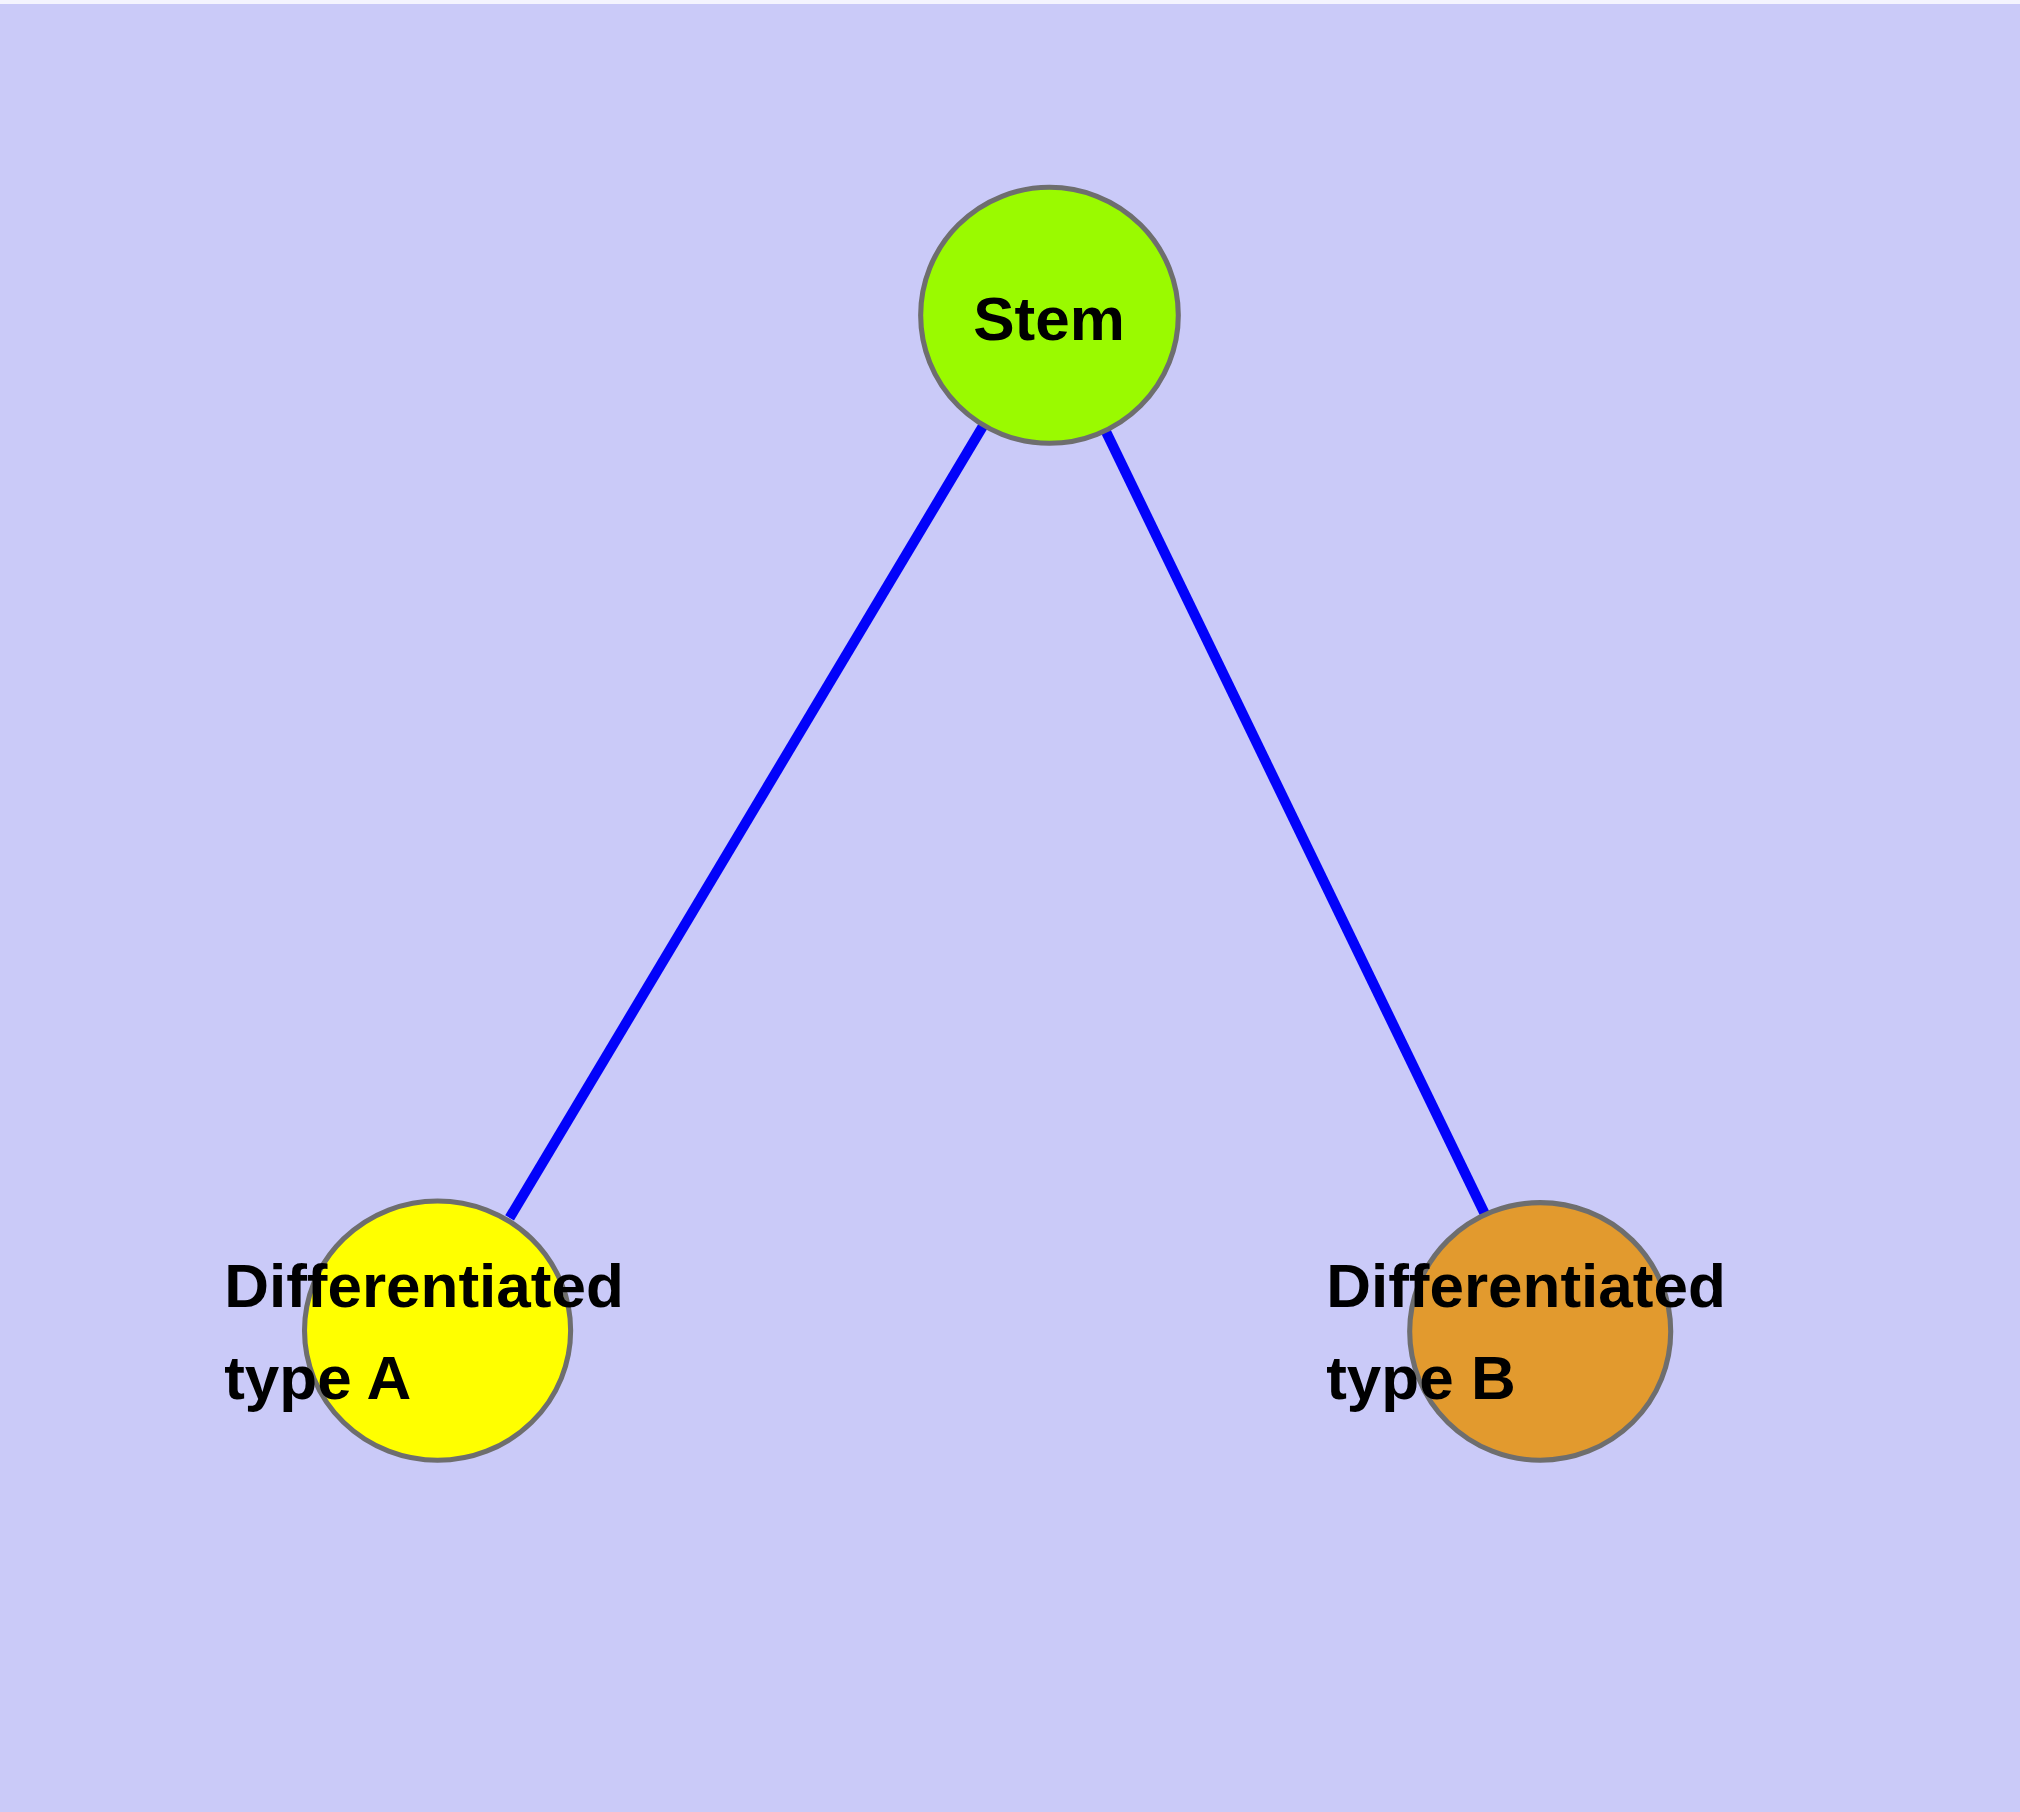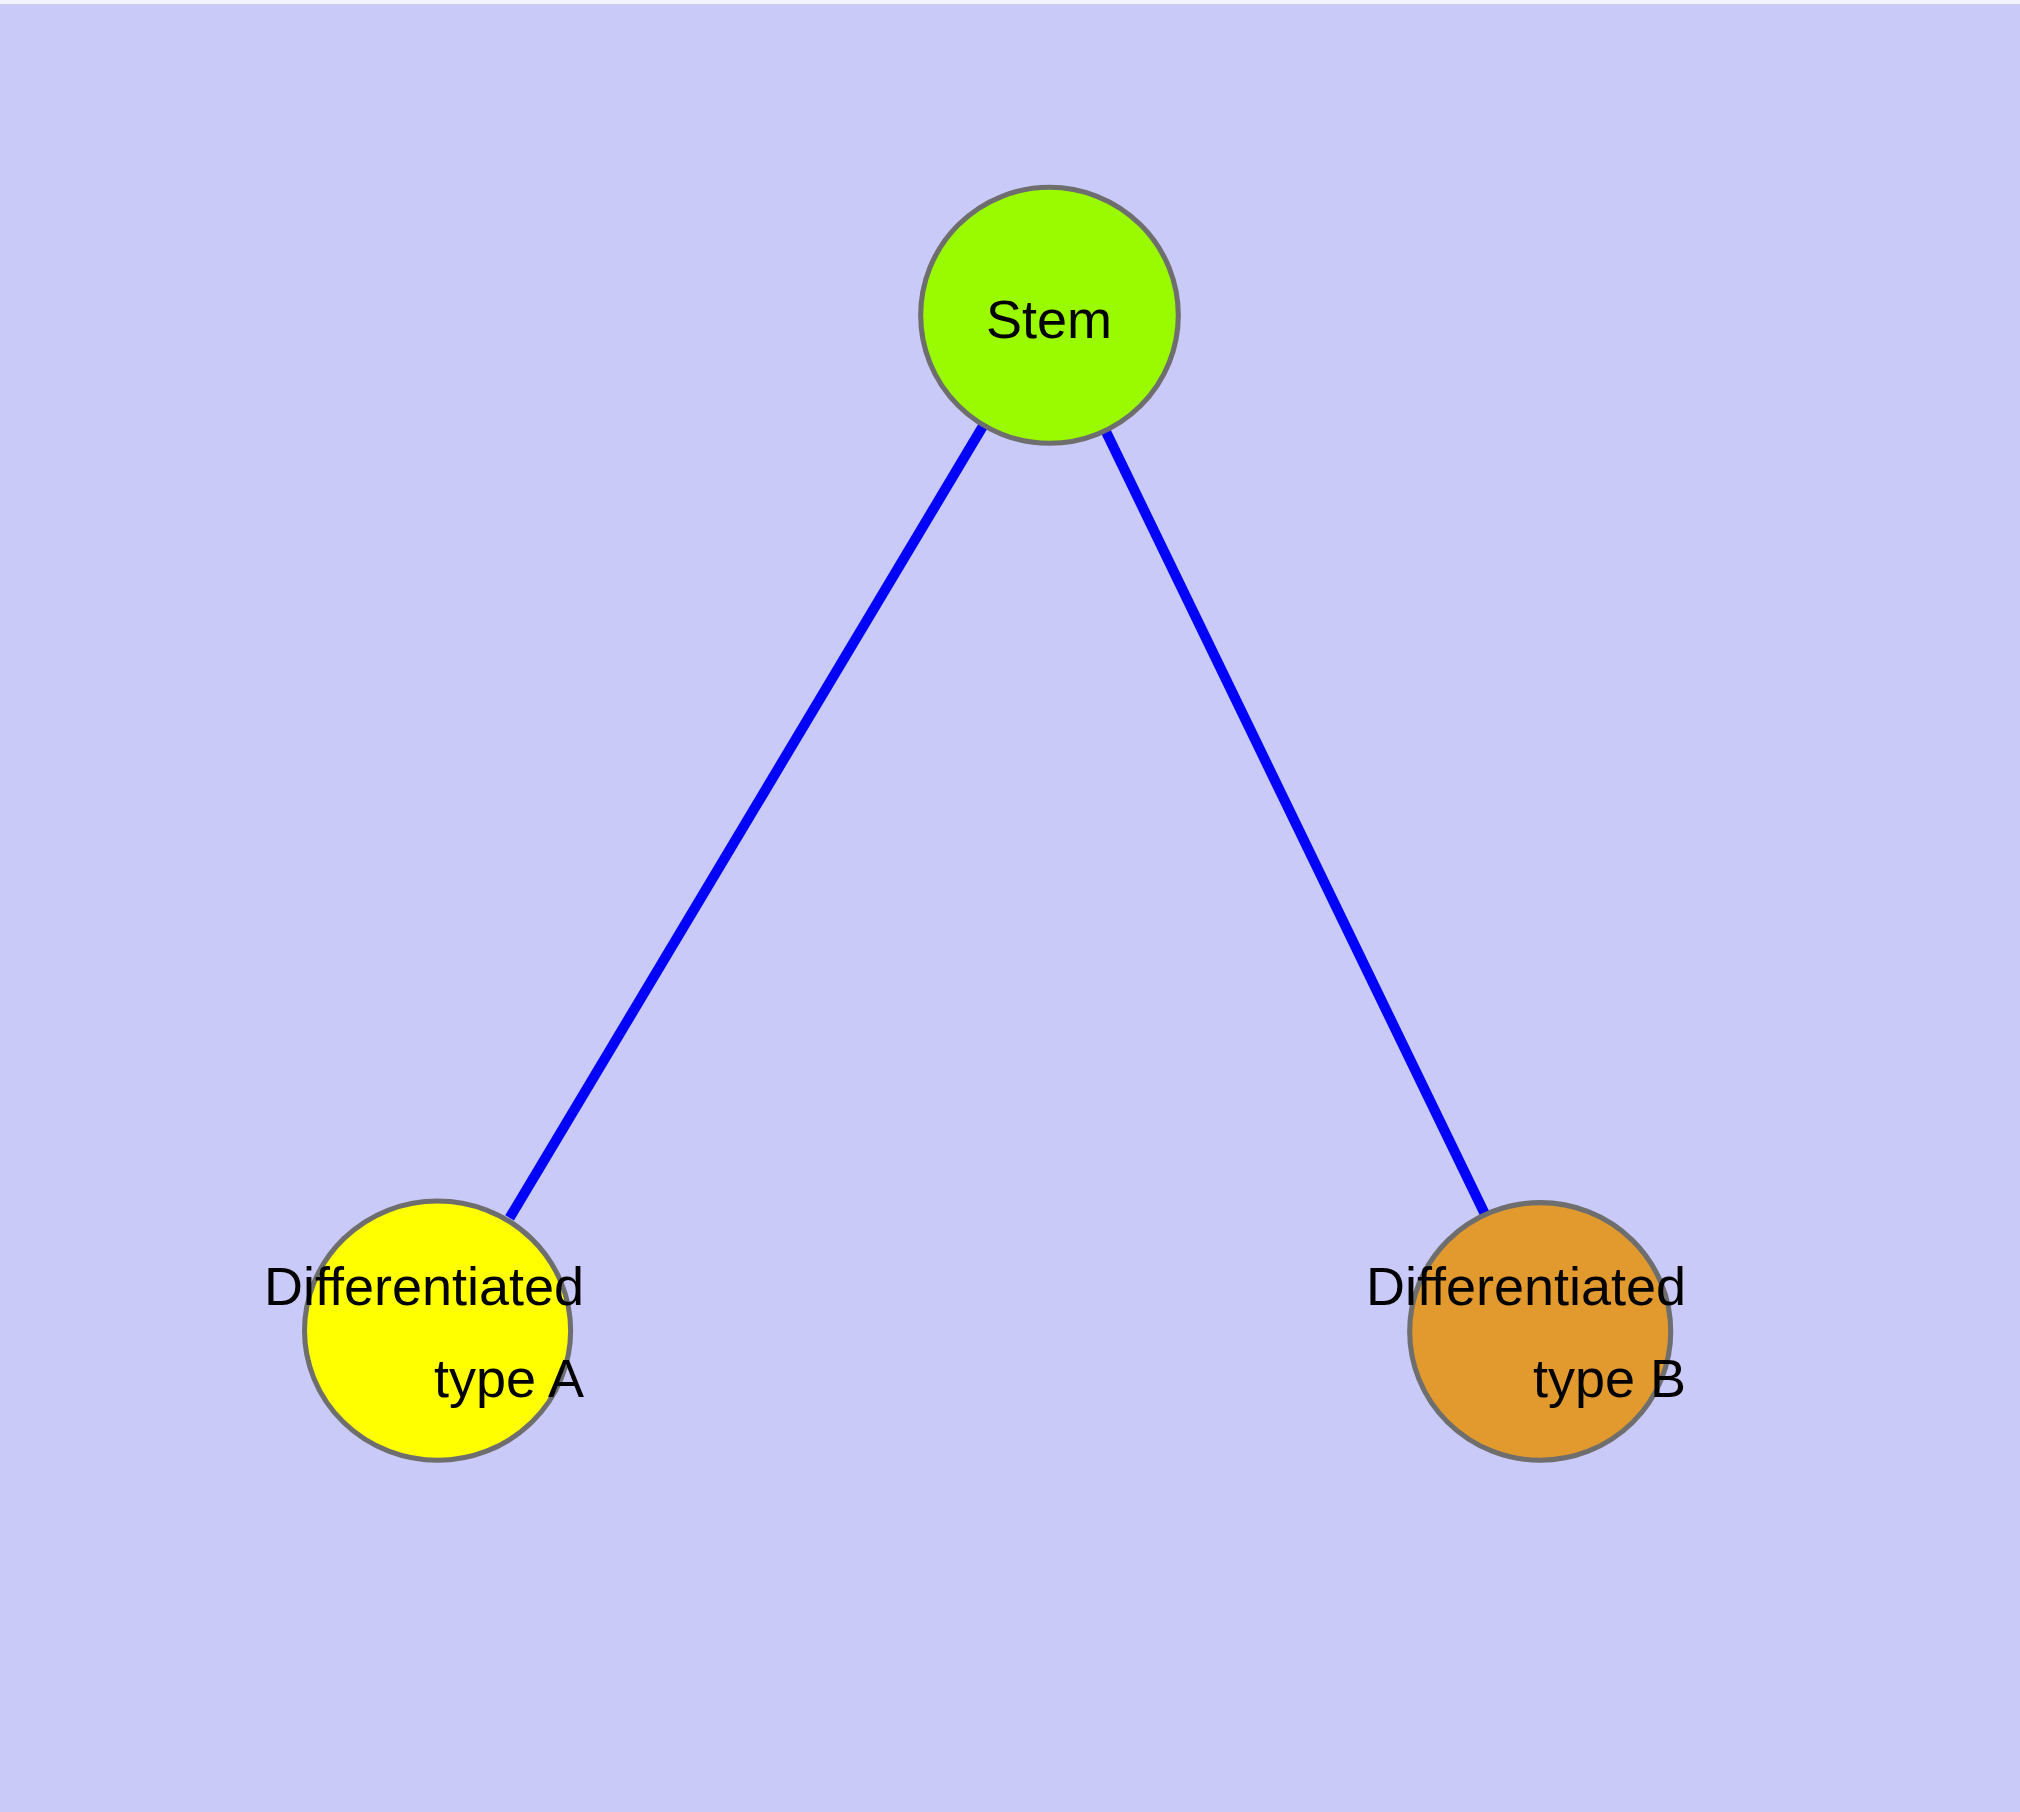--- a/index.html
+++ b/index.html
@@ -25,24 +25,24 @@
     position: absolute;
     top: 0;
     left: 0;
     width: 100%;
     height: 100%;
     display: block;
   }
   .node-label {
     position: absolute;
     transform: translate(-50%, -50%);
-    font-weight: normal;
-    font-size: 54px;
+    font-weight: bold;
+    font-size: 62px;
     line-height: 92px;
-    text-align: right;
+    text-align: left;
     white-space: pre-line;
     letter-spacing: 0;
     user-select: none;
   }
 </style>
 </head>
 <body>
 
 <div class="screen" id="screen" style="background: rgb(202, 202, 248);">
   <svg class="graph" viewBox="0 0 2384 2138" xmlns="http://www.w3.org/2000/svg">

